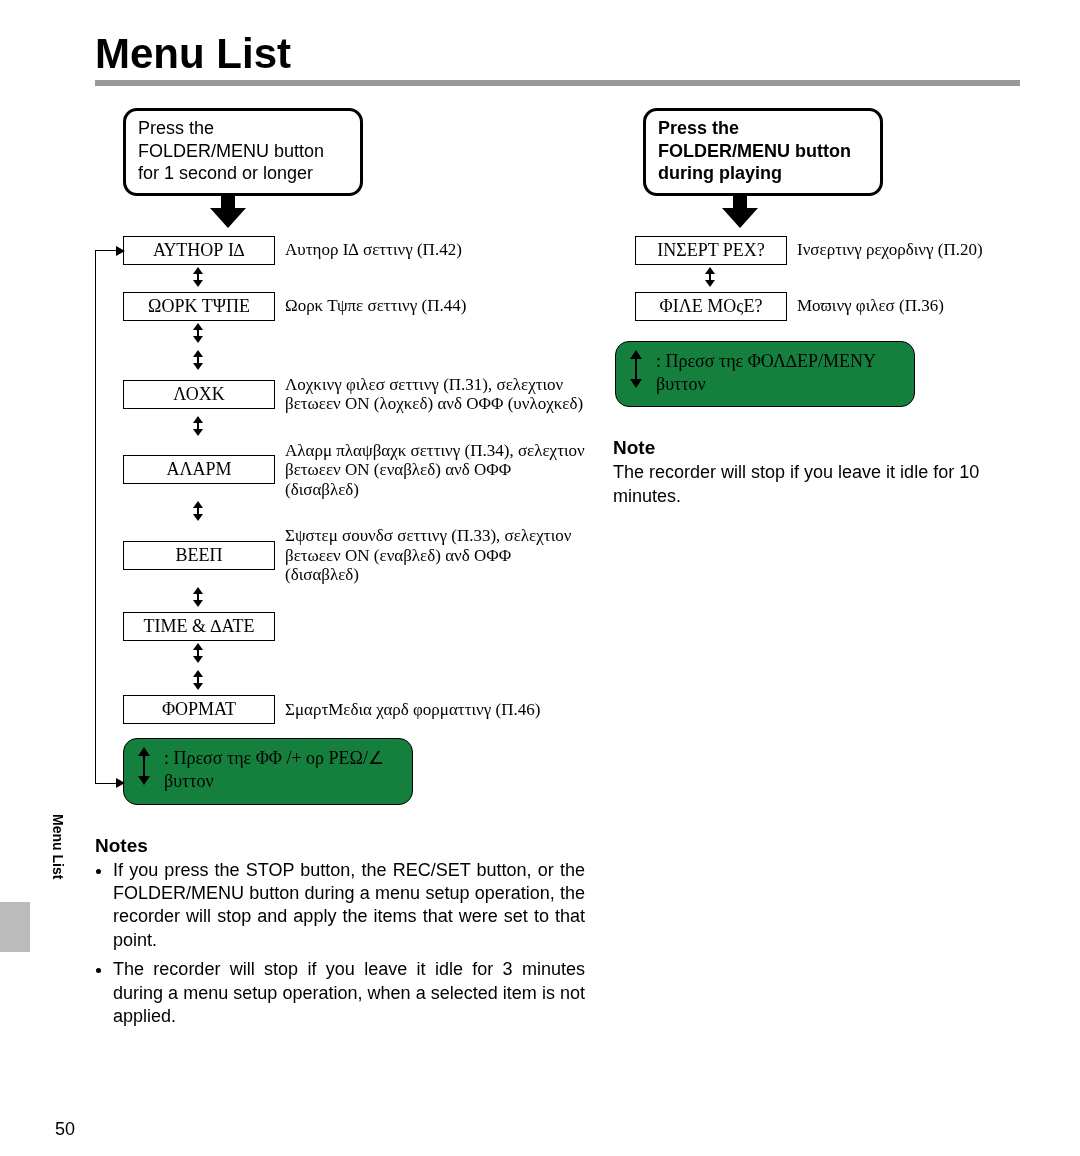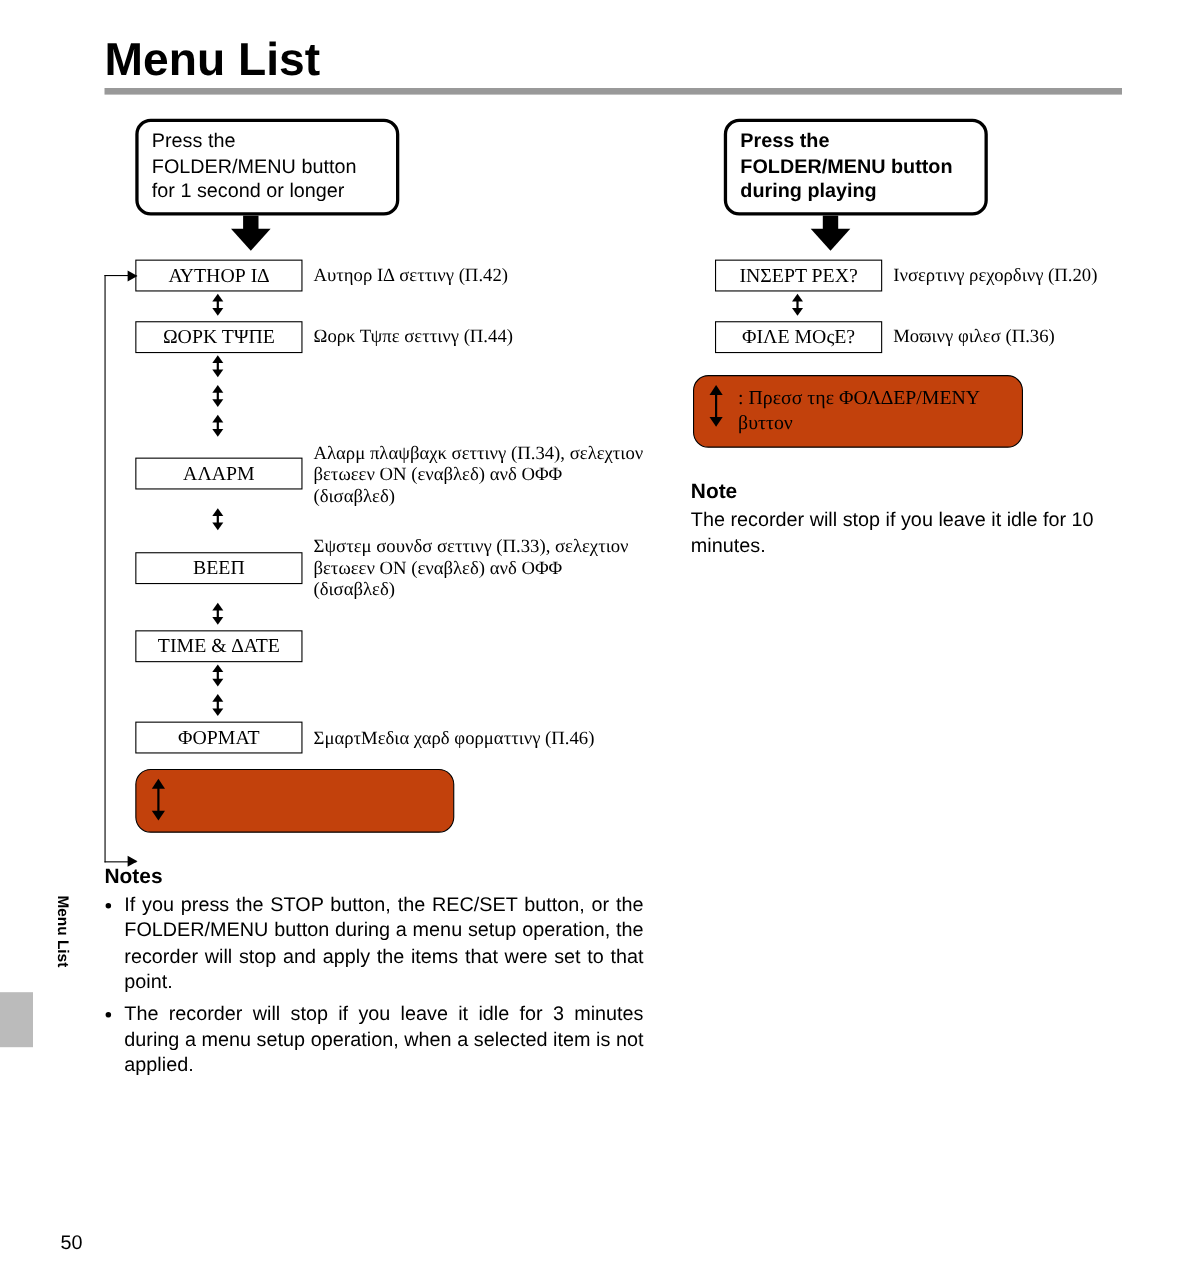--- a/index.html
+++ b/index.html
@@ -22,21 +22,21 @@
     font-weight: bold;
     margin: 0 0 2px 0;
   }
   .title-rule {
     height: 6px;
     background: #999;
     margin-bottom: 22px;
   }
   .columns {
     display: flex;
-    gap: 43px;
+    gap: 28px;
   }
   .col-left {
     flex: 0 0 490px;
     position: relative;
   }
   .col-right {
     flex: 1;
   }
 
   
@@ -165,21 +165,21 @@
     position: absolute;
     left: 5px; top: 4px;
     width: 1.5px; height: 12px;
     background: #000;
   }
 
   
   .hint-box {
     border: 1px solid #000;
     border-radius: 14px;
-    background: #c2410c;
+    background: #15803d;
     font-family: "Times New Roman", serif;
     font-size: 18px;
     line-height: 1.3;
     padding: 8px 14px 10px 14px;
     display: flex;
     align-items: flex-start;
     gap: 12px;
     margin-left: 28px;
     margin-top: 14px;
     width: 260px;
@@ -296,20 +296,24 @@
         <div class="between"><span class="updn"><span class="stem"></span></span></div>
 
         <div class="menu-row">
           <div class="menu-box">ΩΟΡΚ ΤΨΠΕ</div>
           <div class="menu-desc">Ωορκ Τψπε σεττινγ (Π.44)</div>
         </div>
         <div class="between"><span class="updn"><span class="stem"></span></span></div>
 
         <div class="between"><span class="updn"><span class="stem"></span></span></div>
 
+        <div class="menu-row">
+          <div class="menu-box">ΛΟΧΚ</div>
+          <div class="menu-desc">Λοχκινγ φιλεσ σεττινγ (Π.31), σελεχτιον βετωεεν ΟΝ (λοχκεδ) ανδ ΟΦΦ (υνλοχκεδ)</div>
+        </div>
         <div class="between"><span class="updn"><span class="stem"></span></span></div>
 
         <div class="menu-row">
           <div class="menu-box">ΑΛΑΡΜ</div>
           <div class="menu-desc">Αλαρμ πλαψβαχκ σεττινγ (Π.34), σελεχτιον βετωεεν ΟΝ (εναβλεδ) ανδ ΟΦΦ (δισαβλεδ)</div>
         </div>
         <div class="between"><span class="updn"><span class="stem"></span></span></div>
 
         <div class="menu-row">
           <div class="menu-box">ΒΕΕΠ</div>
@@ -327,20 +331,21 @@
         <div class="menu-row">
           <div class="menu-box">ΦΟΡΜΑΤ</div>
           <div class="menu-desc">ΣμαρτΜεδια χαρδ φορματτινγ (Π.46)</div>
         </div>
       </div>
 
       <div class="hint-box">
         <div class="hint-arrow">
             <span class="stem"></span>
           </div>
+        <div>: Πρεσσ τηε ΦΦ /+ ορ ΡΕΩ/∠ βυττον</div>
       </div>
 
       <div class="notes-h">Notes</div>
       <ul class="notes-list">
         <li>If you press the STOP button, the REC/SET button, or the FOLDER/MENU button during a menu setup operation, the recorder will stop and apply the items that were set to that point.</li>
         <li>The recorder will stop if you leave it idle for 3 minutes during a menu setup operation, when a selected item is not applied.</li>
       </ul>
     </div>
 
     <div class="col-right">

